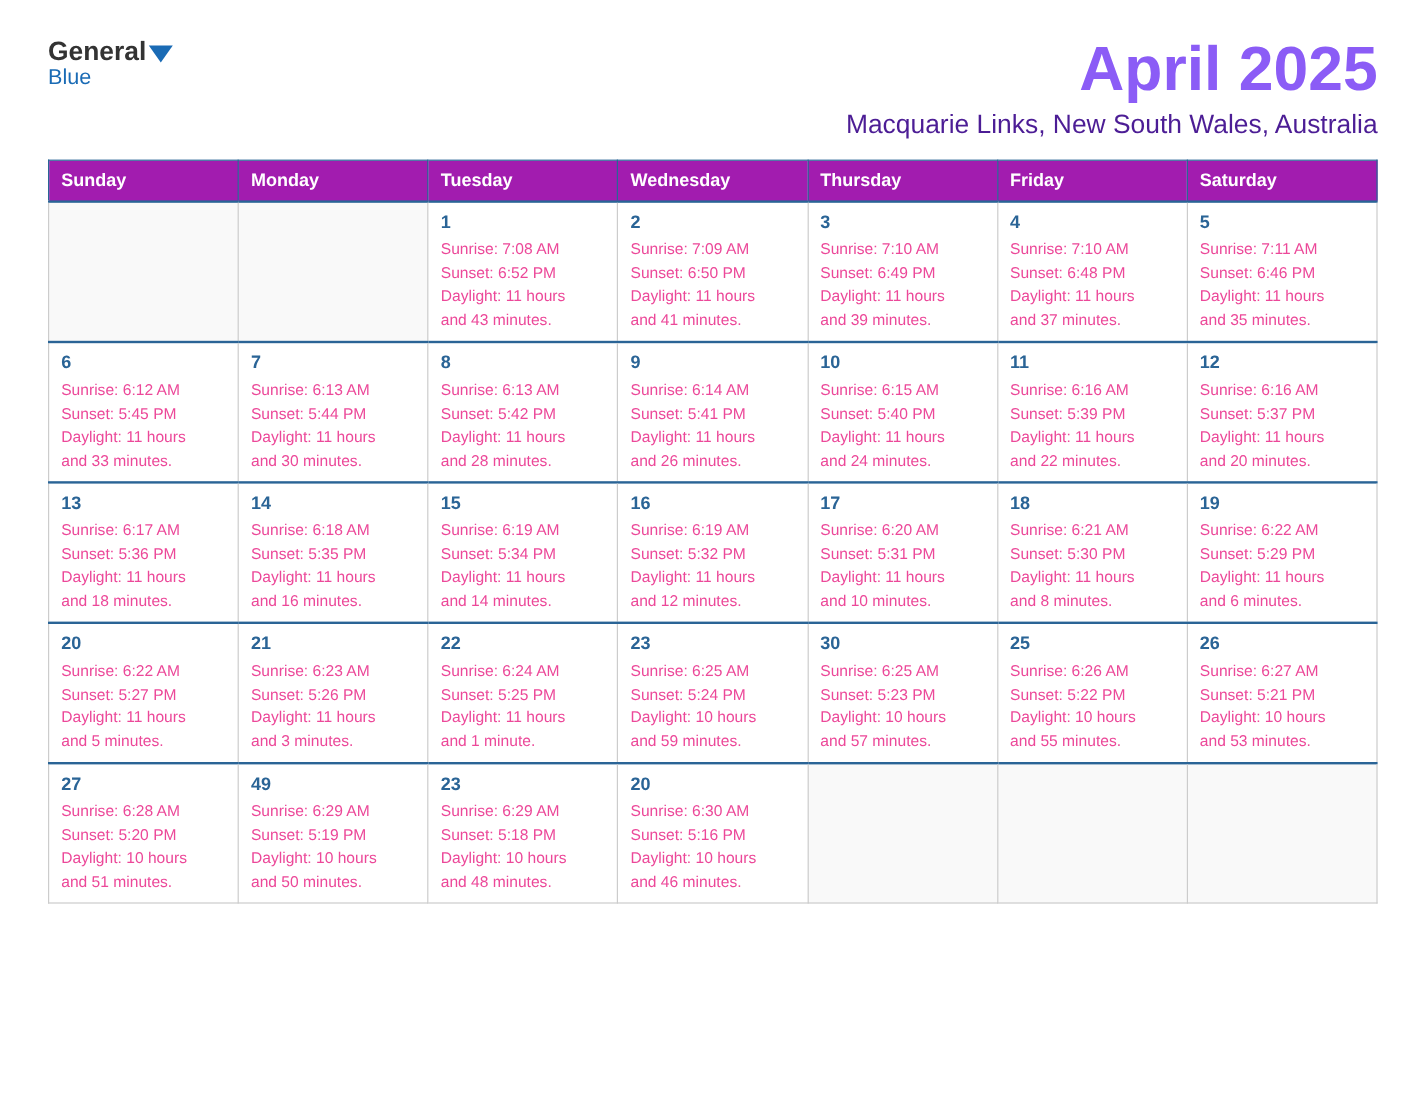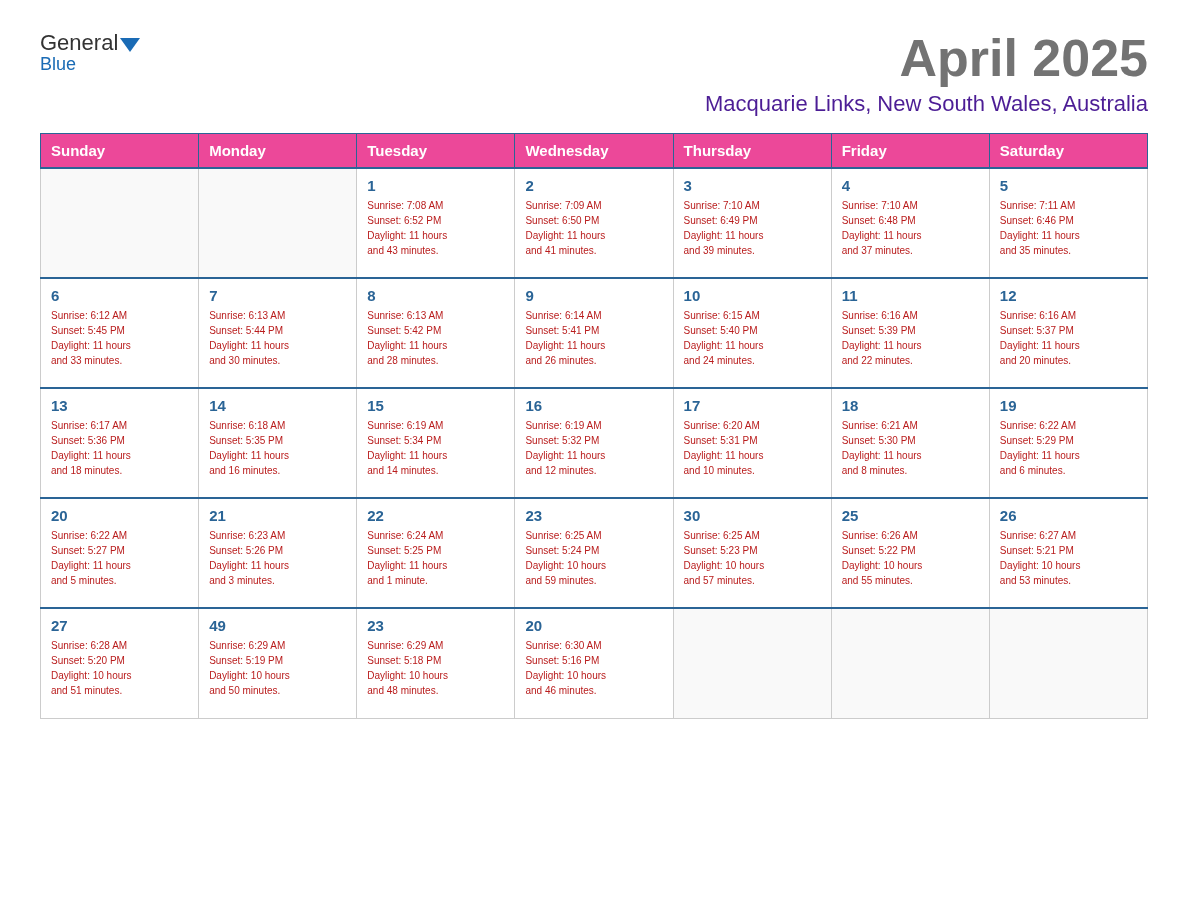--- a/index.html
+++ b/index.html
@@ -19,21 +19,21 @@
     }
     .logo {
       display: flex;
       flex-direction: column;
       align-items: flex-start;
     }
     .logo-text {
       display: flex;
       align-items: center;
       font-size: 22px;
-      font-weight: normal;
+      font-weight: bold;
       color: #333;
     }
     .logo-general { color: #333; }
     .logo-triangle {
       width: 0;
       height: 0;
       border-left: 10px solid transparent;
       border-right: 10px solid transparent;
       border-top: 14px solid #1a6bb5;
       margin-left: 2px;
@@ -44,35 +44,35 @@
       color: #1a6bb5;
       font-weight: normal;
       margin-top: -2px;
     }
     .title-block {
       text-align: right;
     }
     .month-title {
       font-size: 52px;
       font-weight: bold;
-      color: #737373;
+      color: #8b5cf6;
       line-height: 1.1;
     }
     .location-title {
       font-size: 22px;
       color: #4c1d95;
       margin-top: 4px;
     }
     .calendar {
       width: 100%;
       border-collapse: collapse;
       margin-top: 16px;
     }
     .calendar th {
-      background-color: #ec4899;
+      background-color: #a21caf;
       color: #fff;
       font-size: 15px;
       padding: 8px 10px;
       text-align: left;
       border: 1px solid #2a6496;
     }
     .calendar td {
       vertical-align: top;
       border: 1px solid #ccc;
       padding: 8px 10px;
@@ -86,23 +86,23 @@
       background: #f9f9f9;
     }
     .day-number {
       font-size: 15px;
       font-weight: bold;
       color: #2a6496;
       margin-bottom: 4px;
       display: block;
     }
     .day-info {
-      font-size: 10px;
+      font-size: 13px;
       line-height: 1.5;
-      color: #b91c1c;
+      color: #ec4899;
     }
     .week-row td {
       border-top: 2px solid #2a6496;
     }
   </style>
 </head>
 <body>
 
 <div class="header-top">
   <div class="logo">

